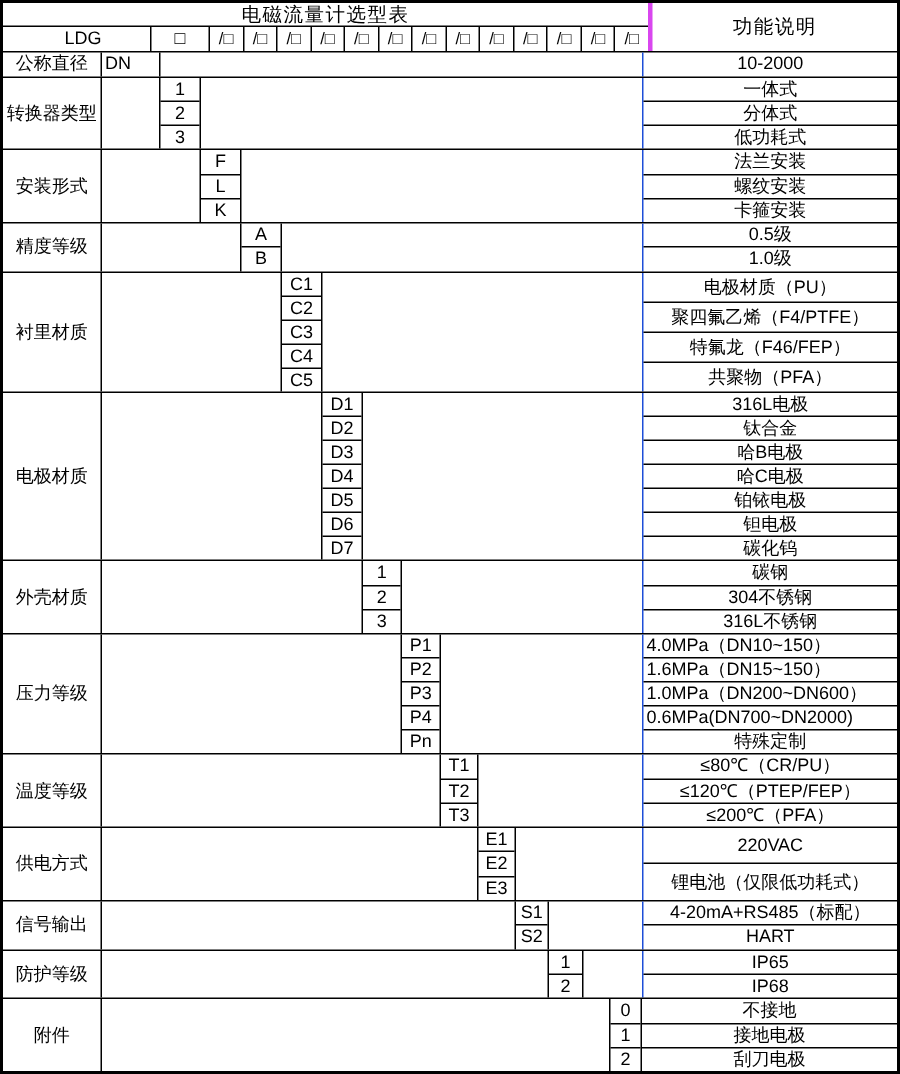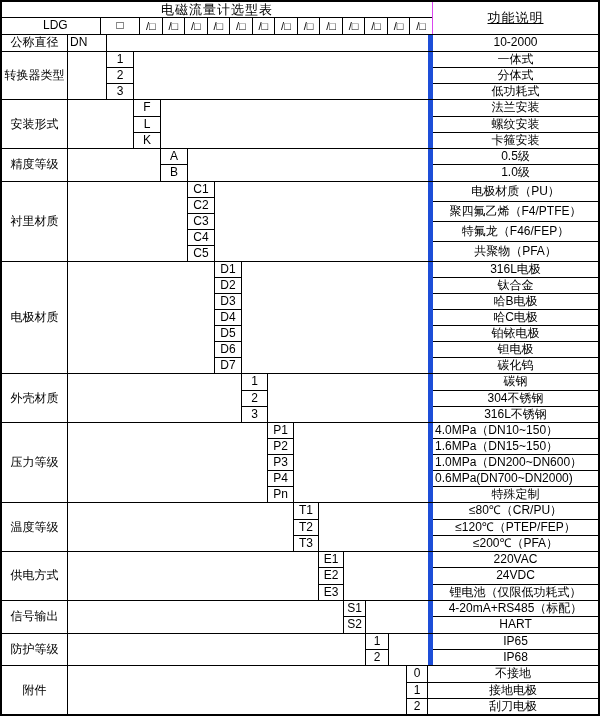--- a/index.html
+++ b/index.html
@@ -16,31 +16,31 @@
 
   
   .head-left { width: 430px; display: flex; flex-direction: column; }
   .title-cell { flex: 1; border-bottom: 1px solid #000; display: flex; align-items: center; justify-content: center; font-size: 13px; letter-spacing: 1px; }
   .ldg-row { flex: 1; display: flex; padding-left: 33px; }
   .ldg-cell { width: 66px; border-right: 1px solid #000; display: flex; align-items: center; padding-left: 8px; }
   .box-cell { width: 39px; border-right: 1px solid #000; display: flex; align-items: center; justify-content: center; }
   .slots { flex: 1; display: flex; }
   .slot { flex: 1; border-right: 1px solid #000; display: flex; align-items: center; justify-content: center; font-size: 11px; }
   .slot:last-child { border-right: none; }
-  .fn-head { flex: 1; border-left: 1px solid #d946ef; display: flex; align-items: center; justify-content: center; font-size: 13px; letter-spacing: 1px; text-decoration: underline; }
+  .fn-head { flex: 1; border-left: 3px solid #d946ef; display: flex; align-items: center; justify-content: center; font-size: 13px; letter-spacing: 1px; }
 
   
   .label { width: 66px; border-right: 1px solid #000; display: flex; align-items: center; justify-content: center; text-align: center; }
   .pre { border-right: 1px solid #000; }
   .codes { display: flex; flex-direction: column; border-right: 1px solid #000; }
   .code { flex: 1; display: flex; align-items: center; justify-content: center; }
   .code + .code { border-top: 1px solid #000; }
   .code.left { justify-content: flex-start; padding-left: 2px; }
   .post { flex: 1; }
-  .fns { width: 170px; border-left: 5px solid #1d4ed8; display: flex; flex-direction: column; }
+  .fns { width: 170px; border-left: 1px solid #1d4ed8; display: flex; flex-direction: column; }
   .fn { flex: 1; display: flex; align-items: center; justify-content: center; padding: 0 2px; white-space: nowrap; }
   .fn + .fn { border-top: 1px solid #000; }
   .fn.left { justify-content: flex-start; }
 </style>
 </head>
 <body>
 
 <div class="sheet">
 
   <div class="band" style="flex:2">
@@ -225,21 +225,20 @@
     <div class="label">供电方式</div>
     <div class="pre" style="width:251px"></div>
     <div class="codes" style="width:25px">
       <div class="code">E1</div>
       <div class="code">E2</div>
       <div class="code">E3</div>
     </div>
     <div class="post"></div>
     <div class="fns">
       <div class="fn">220VAC</div>
-      <div class="fn">24VDC</div>
       <div class="fn">锂电池（仅限低功耗式）</div>
     </div>
   </div>
 
   <div class="band" style="flex:2">
     <div class="label">信号输出</div>
     <div class="pre" style="width:276px"></div>
     <div class="codes" style="width:22px">
       <div class="code">S1</div>
       <div class="code">S2</div>

